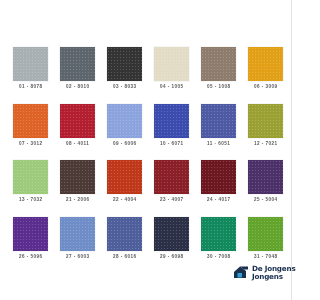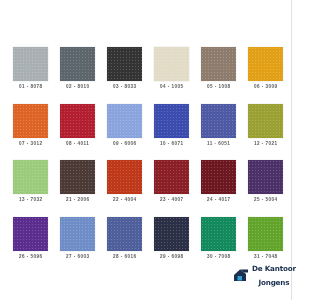--- a/index.html
+++ b/index.html
@@ -108,22 +108,21 @@
   }
   .logo-line1, .logo-line2 {
     font-family: "DejaVu Sans", sans-serif;
     font-weight: bold;
     font-size: 7.2px;
     color: #1b2f4e;
     letter-spacing: -0.2px;
     white-space: nowrap;
   }
   .logo-line2 {
-    margin-top: 7px;
-    text-align: center;
+    margin-top: 0;
   }
 </style>
 </head>
 <body>
 
 <div id="page">
 
   <div class="page-rule"></div>
 
   <div class="swatch-grid">
@@ -227,18 +226,18 @@
 
   <div class="logo">
     <div class="logo-mark">
       <svg viewBox="0 0 32 30" width="16" height="15" aria-hidden="true">
         <path d="M2 14 L14 3 L26 12 L26 26 L2 26 Z" fill="#1b2f4e"></path>
         <path d="M14 3 L30 3 L30 9 L22 9 Z" fill="#1b2f4e"></path>
         <rect x="9" y="16" width="9" height="9" fill="#2e9fd4"></rect>
       </svg>
     </div>
     <div class="logo-text">
-      <span class="logo-line1">De Kantoor</span>
+      <span class="logo-line1">De Jongens</span>
       <span class="logo-line2">Jongens</span>
     </div>
   </div>
 
 </div>
 
 </body></html>

